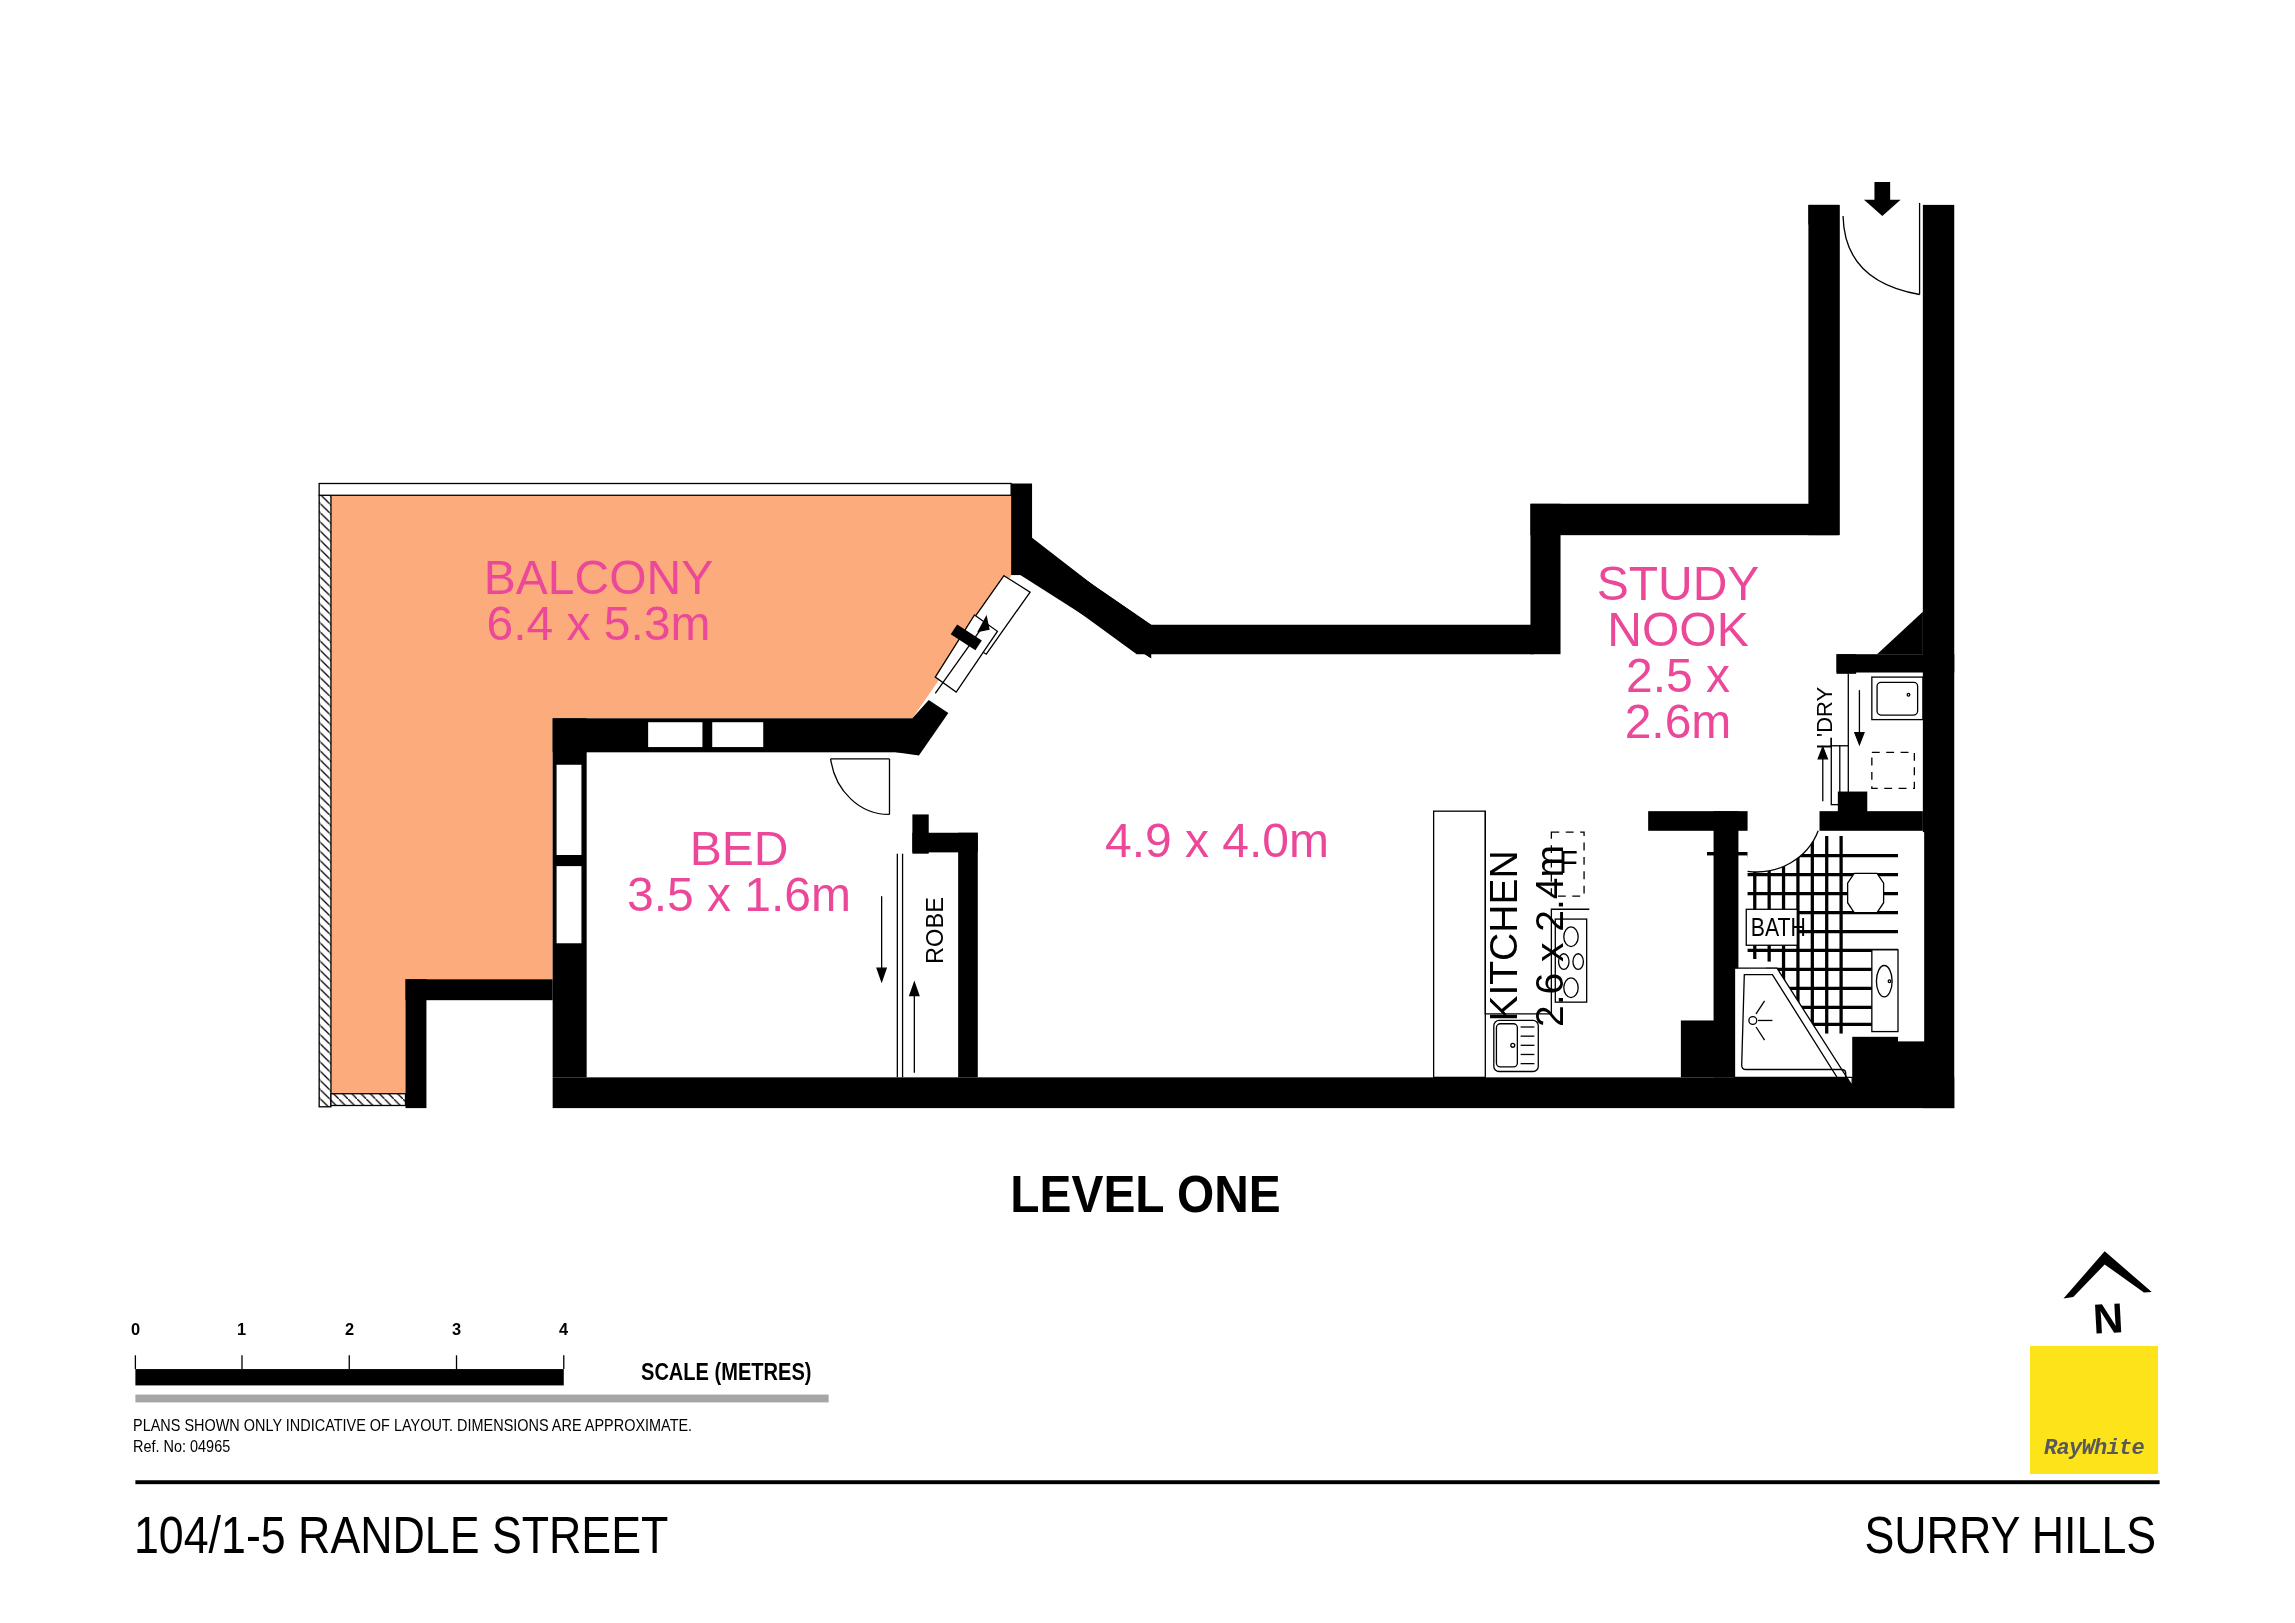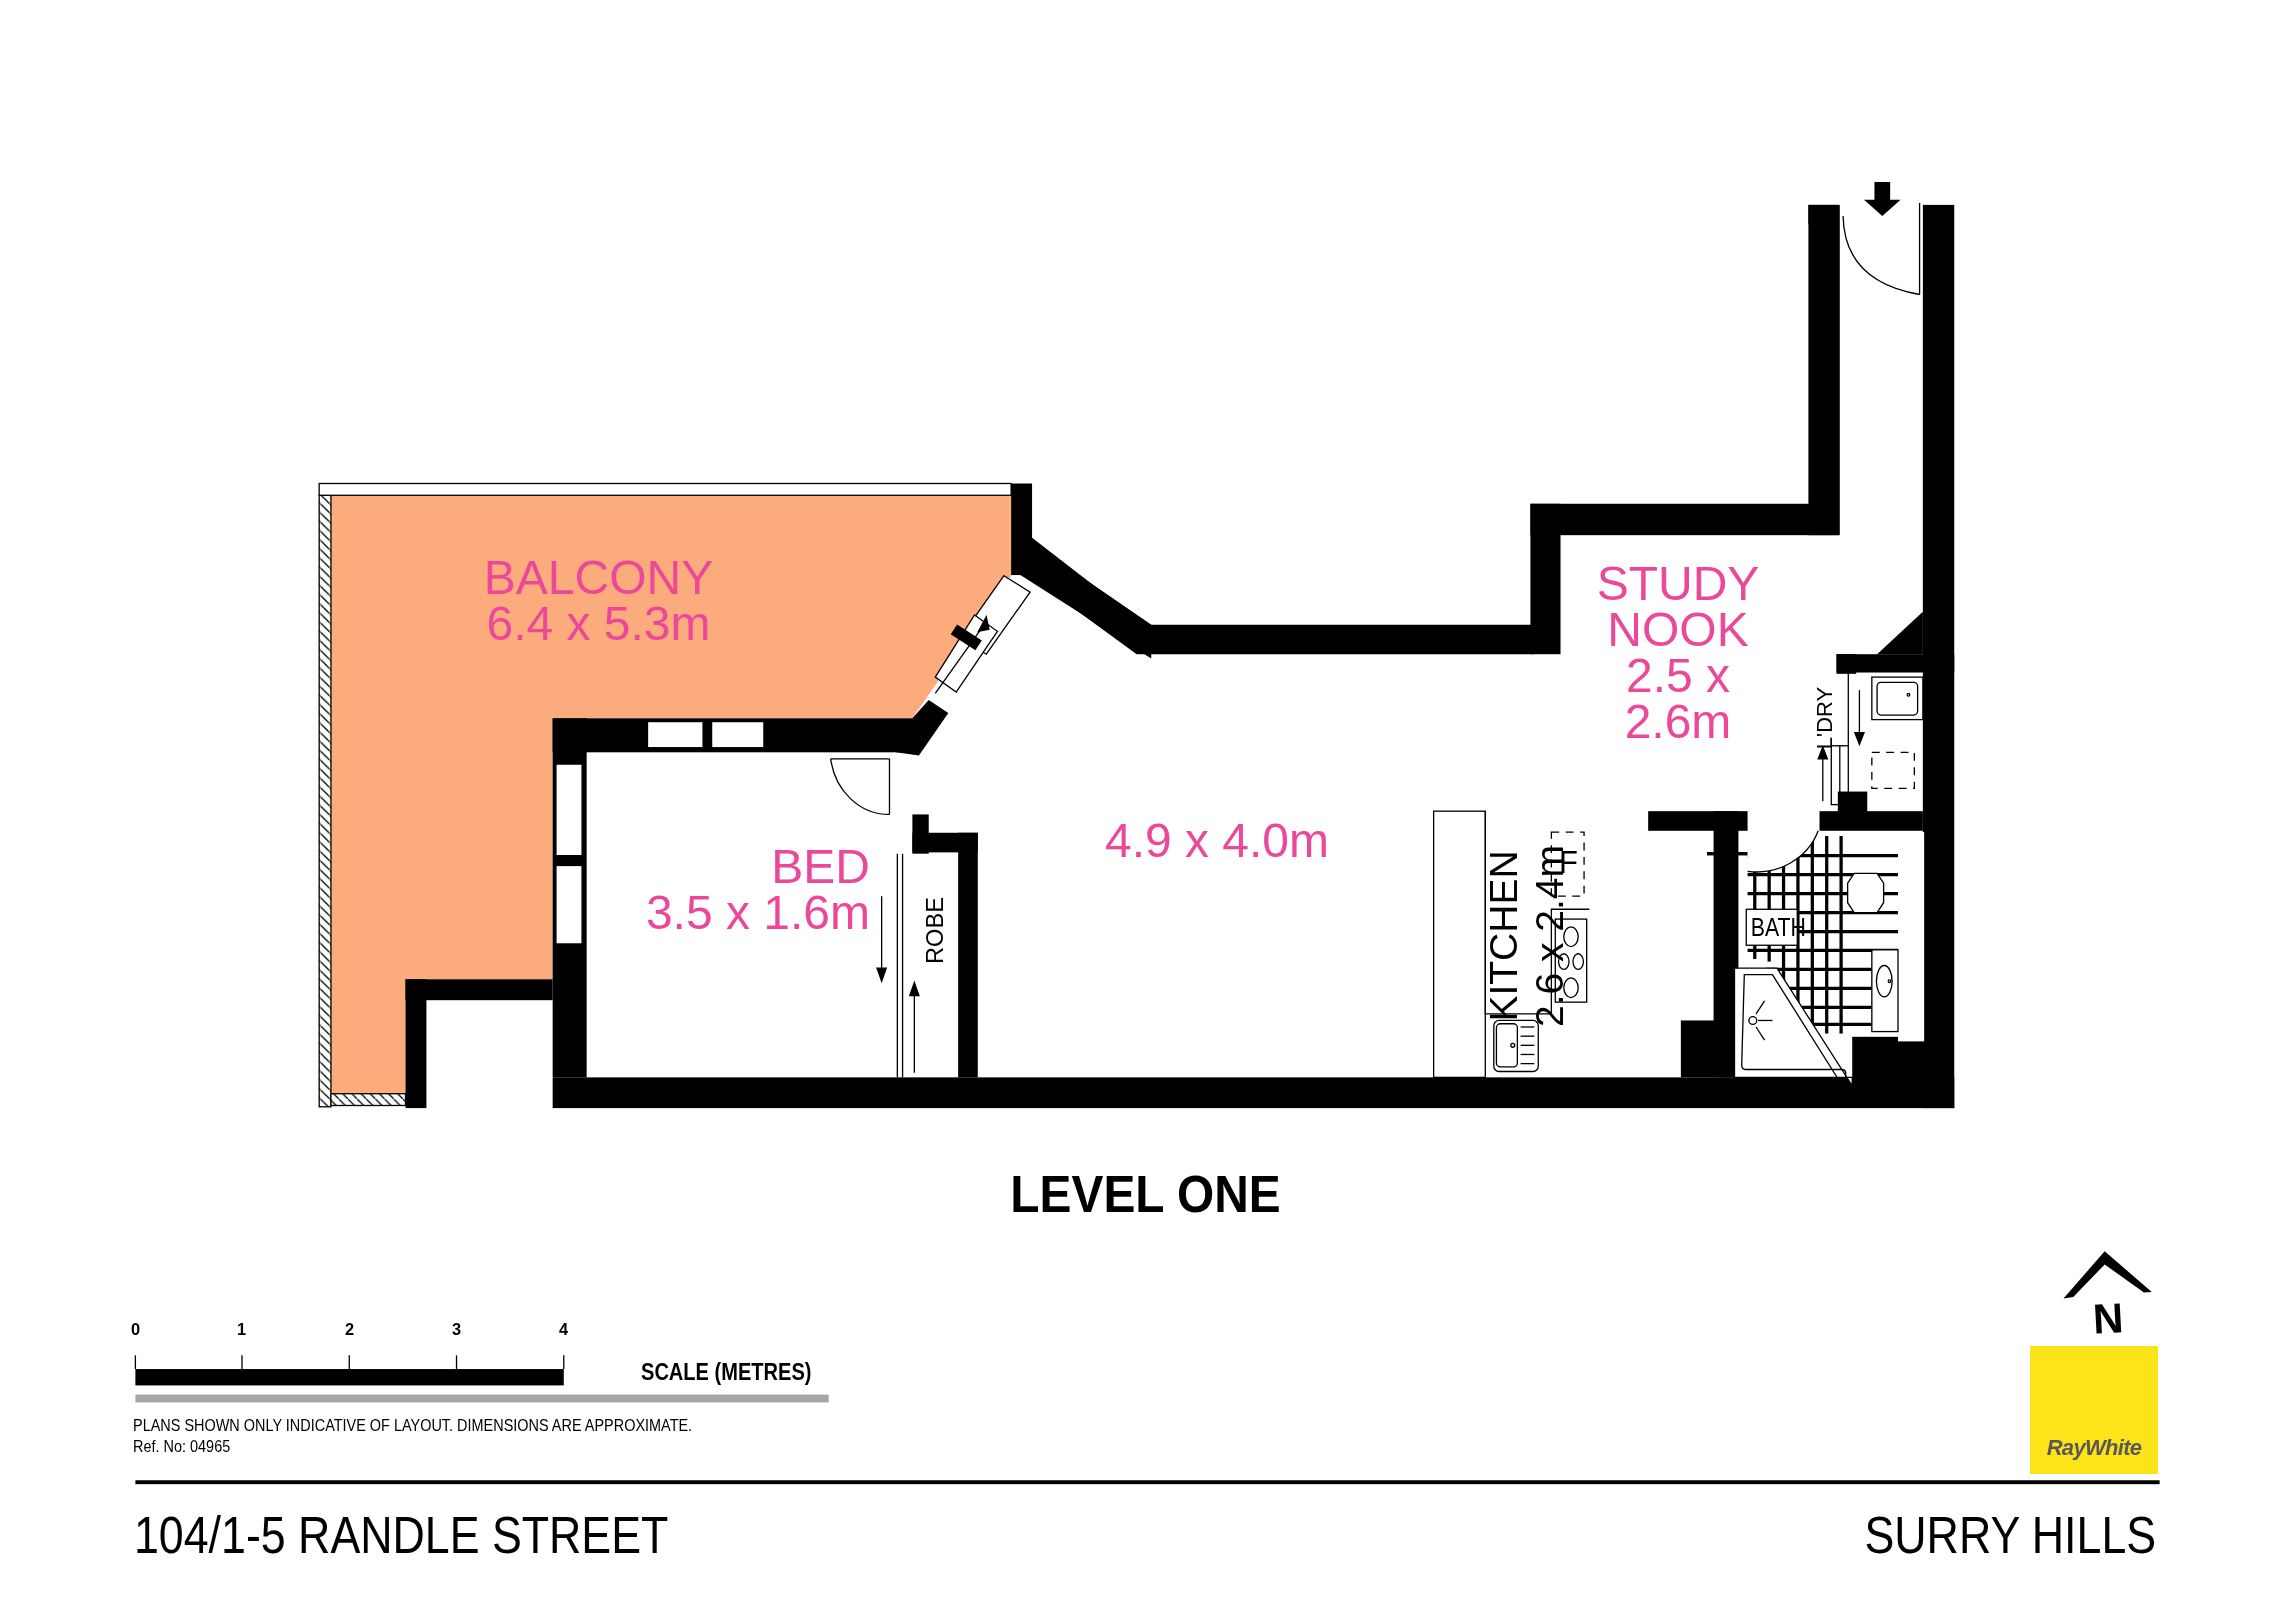--- a/index.html
+++ b/index.html
@@ -7,21 +7,21 @@
   #plan { position:absolute; left:0; top:0; width:2295px; height:1623px; }
   .room-label { position:absolute; text-align:center; font-family:"Liberation Sans", sans-serif; font-size:48px; line-height:46px; color:#ec4899; }
   .vert { position:absolute; transform-origin:center center; white-space:nowrap; text-align:center; }
   .level-title { position:absolute; left:949px; top:1164px; width:393px; text-align:center; font-weight:bold; font-size:52px; transform:scaleX(0.92); }
   .scale-ticks { position:absolute; top:1320px; font-weight:bold; font-size:16.4px; }
   .scale-label { position:absolute; left:641px; top:1359px; font-weight:bold; font-size:23.6px; transform:scaleX(0.85); transform-origin:left center; }
   .disclaimer { position:absolute; left:133px; top:1415px; font-size:17px; line-height:21px; transform:scaleX(0.85); transform-origin:left top; white-space:nowrap; }
   .address { position:absolute; left:134px; top:1505px; font-size:52px; transform:scaleX(0.86); transform-origin:left top; white-space:nowrap; }
   .suburb { position:absolute; right:139px; top:1505px; font-size:52px; transform:scaleX(0.86); transform-origin:right top; white-space:nowrap; }
   .brand { position:absolute; left:2030px; top:1346px; width:128px; height:128px; background:#FDE31A; }
-  .brand-text { position:absolute; left:0; right:0; bottom:13px; text-align:center; font-weight:bold; font-style:italic; font-size:22px; color:#595959; letter-spacing:-0.7px; }
+  .brand-text { position:absolute; left:0; right:0; bottom:13px; text-align:center; font-weight:bold; font-style:italic; font-size:22px; color:#595959; letter-spacing:-0.7px;font-family:Liberation Mono, monospace; }
   .north-n { position:absolute; left:2093px; top:1295px; font-size:42px; font-weight:bold; transform:rotate(-3deg); }
 </style>
 </head>
 <body>
 
 <svg id="plan" viewBox="0 0 3509 2481" xmlns="http://www.w3.org/2000/svg">
   <defs>
     <pattern id="hatch" width="14" height="14" patternUnits="userSpaceOnUse">
       <rect width="14" height="14" fill="#fff"></rect>
       <line x1="0" y1="0" x2="14" y2="14" stroke="#000" stroke-width="2"></line>
@@ -228,21 +228,21 @@
   <g>
     <polygon points="3155,1985 3218,1913 3290,1975 3278,1976 3218,1933 3170,1983" fill="#000"></polygon>
   </g>
 </svg>
 
 <div class="room-label" style="left:458px; top:555px; width:281px;">
   <div>BALCONY</div>
   <div>6.4 x 5.3m</div>
 </div>
 
-<div class="room-label" style="left:608px; top:844px; width:262px;text-align:right;">
+<div class="room-label" style="left:608px; top:826px; width:262px;">
   <div>BED</div>
   <div>3.5 x 1.6m</div>
 </div>
 
 <div class="vert" style="left:899px; top:916px; width:72px; height:29px; font-size:23.6px; line-height:29px; transform:rotate(-90deg);">
   <span>ROBE</span>
 </div>
 
 <div class="room-label" style="left:1047px; top:818px; width:340px;">
   <div>4.9 x 4.0m</div>

